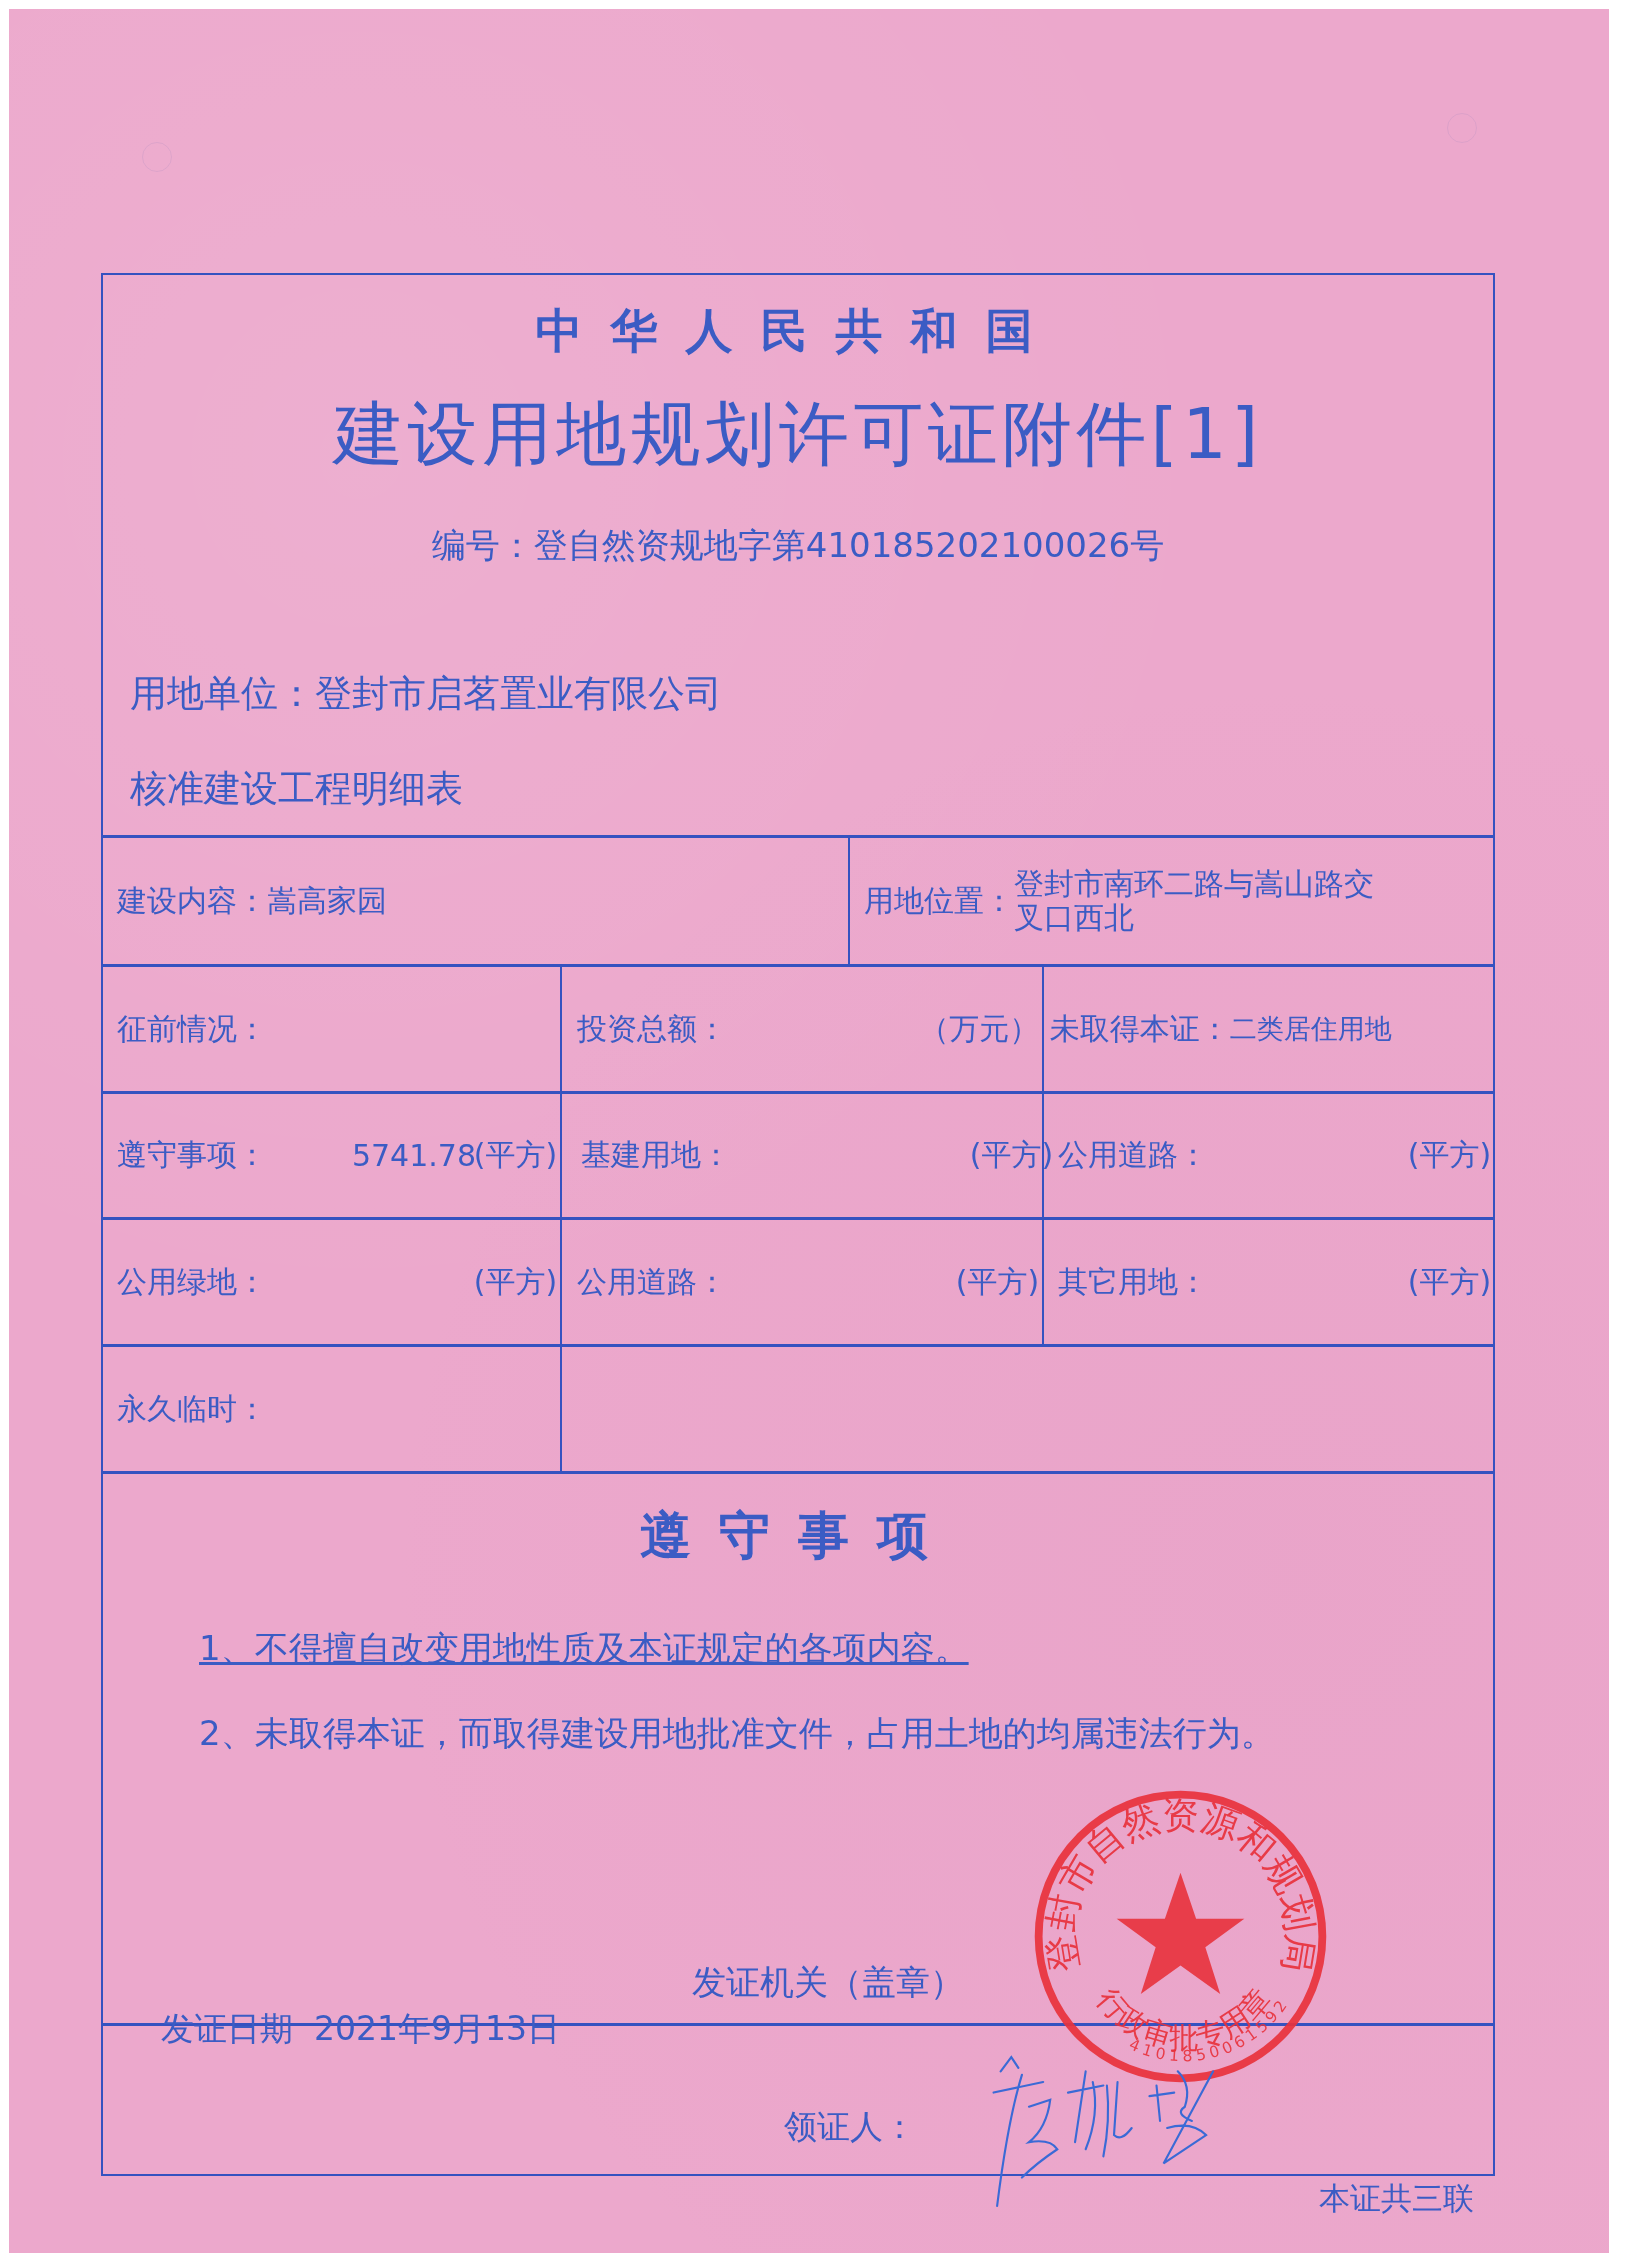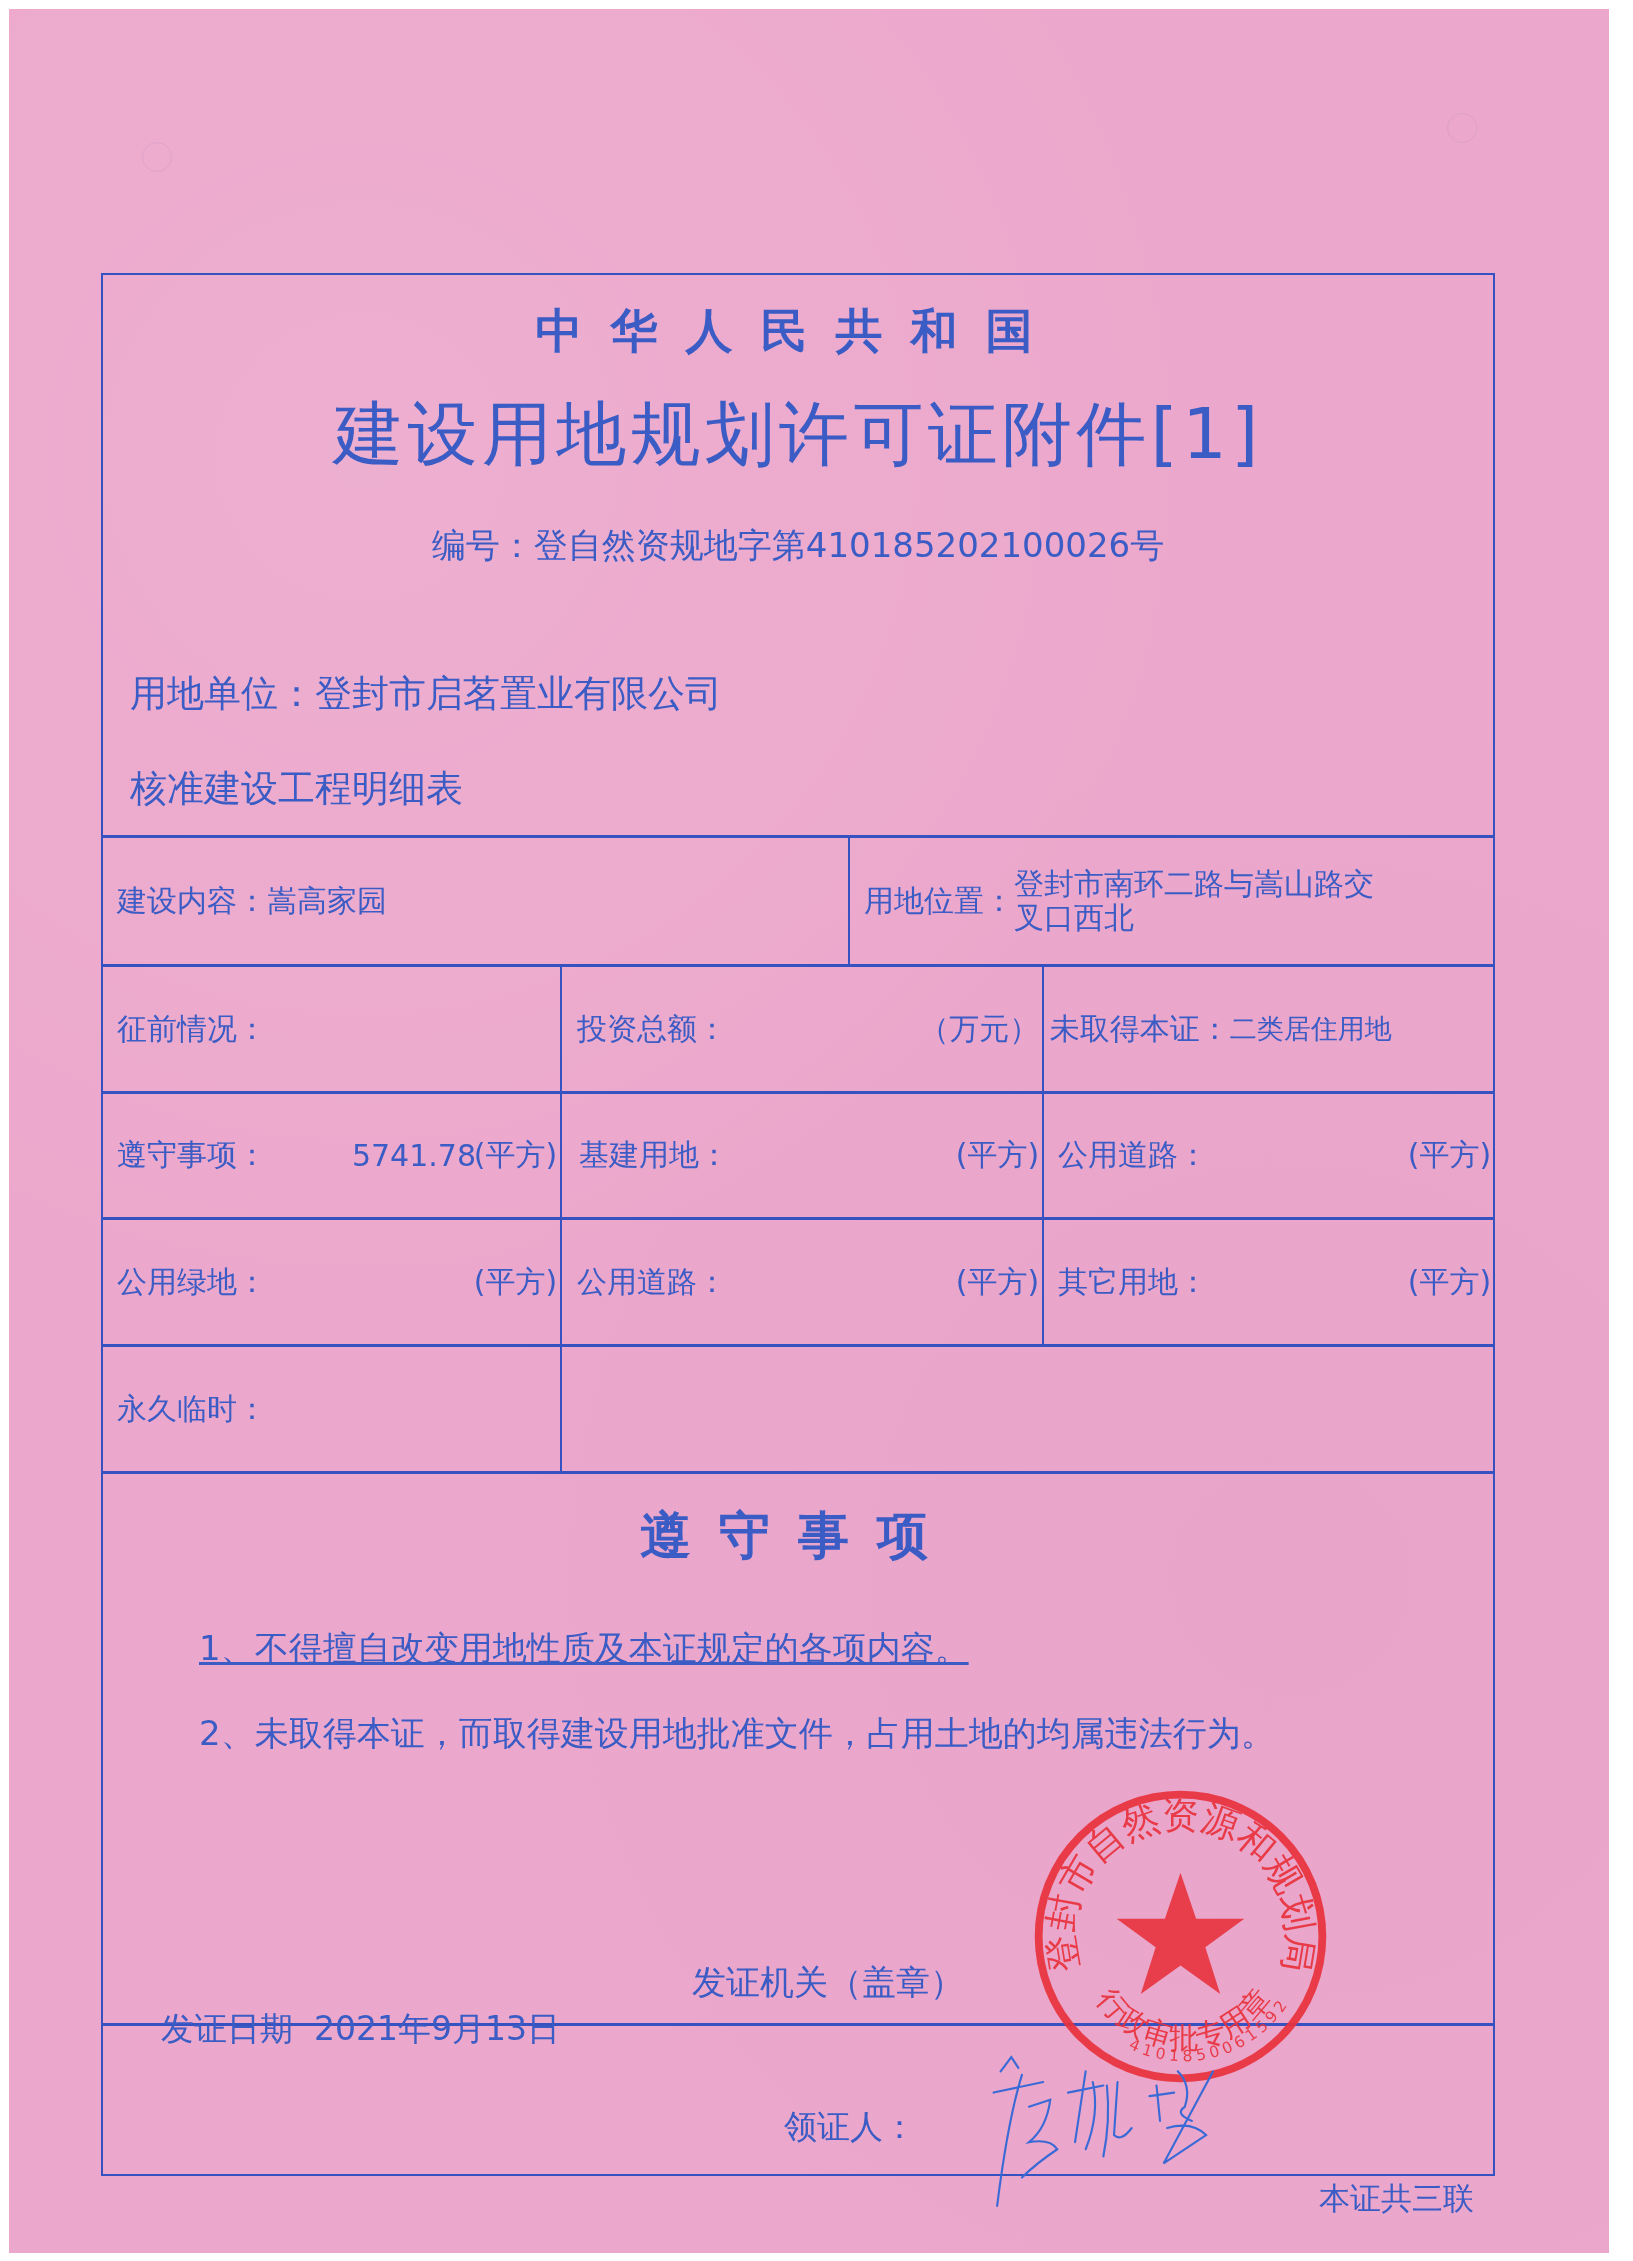--- a/index.html
+++ b/index.html
@@ -103,21 +103,21 @@
   <div class="cell ink" style="left:941px;top:692px;width:450px;height:124px;padding-left:5.7px;">
     <span>未取得本证：</span>
       <span style="font-size:27px;">二类居住用地</span>
   </div>
 
   <div class="cell ink" style="left:0;top:819px;width:457px;height:123px;">
     <span>遵守事项：</span>
     <span class="val" style="position:absolute;right:84px;">5741.78</span>
     <span class="unit">(平方)</span>
   </div>
-  <div class="cell ink" style="left:460px;top:819px;width:479px;height:123px;padding-left:16px;">
+  <div class="cell ink" style="left:474px;top:819px;width:479px;height:123px;padding-left:4px;">
     <span>基建用地：</span>
     <span class="val"></span>
     <span class="unit">(平方)</span>
   </div>
   <div class="cell ink" style="left:941px;top:819px;width:450px;height:123px;">
     <span>公用道路：</span>
     <span class="val"></span>
     <span class="unit">(平方)</span>
   </div>
 

